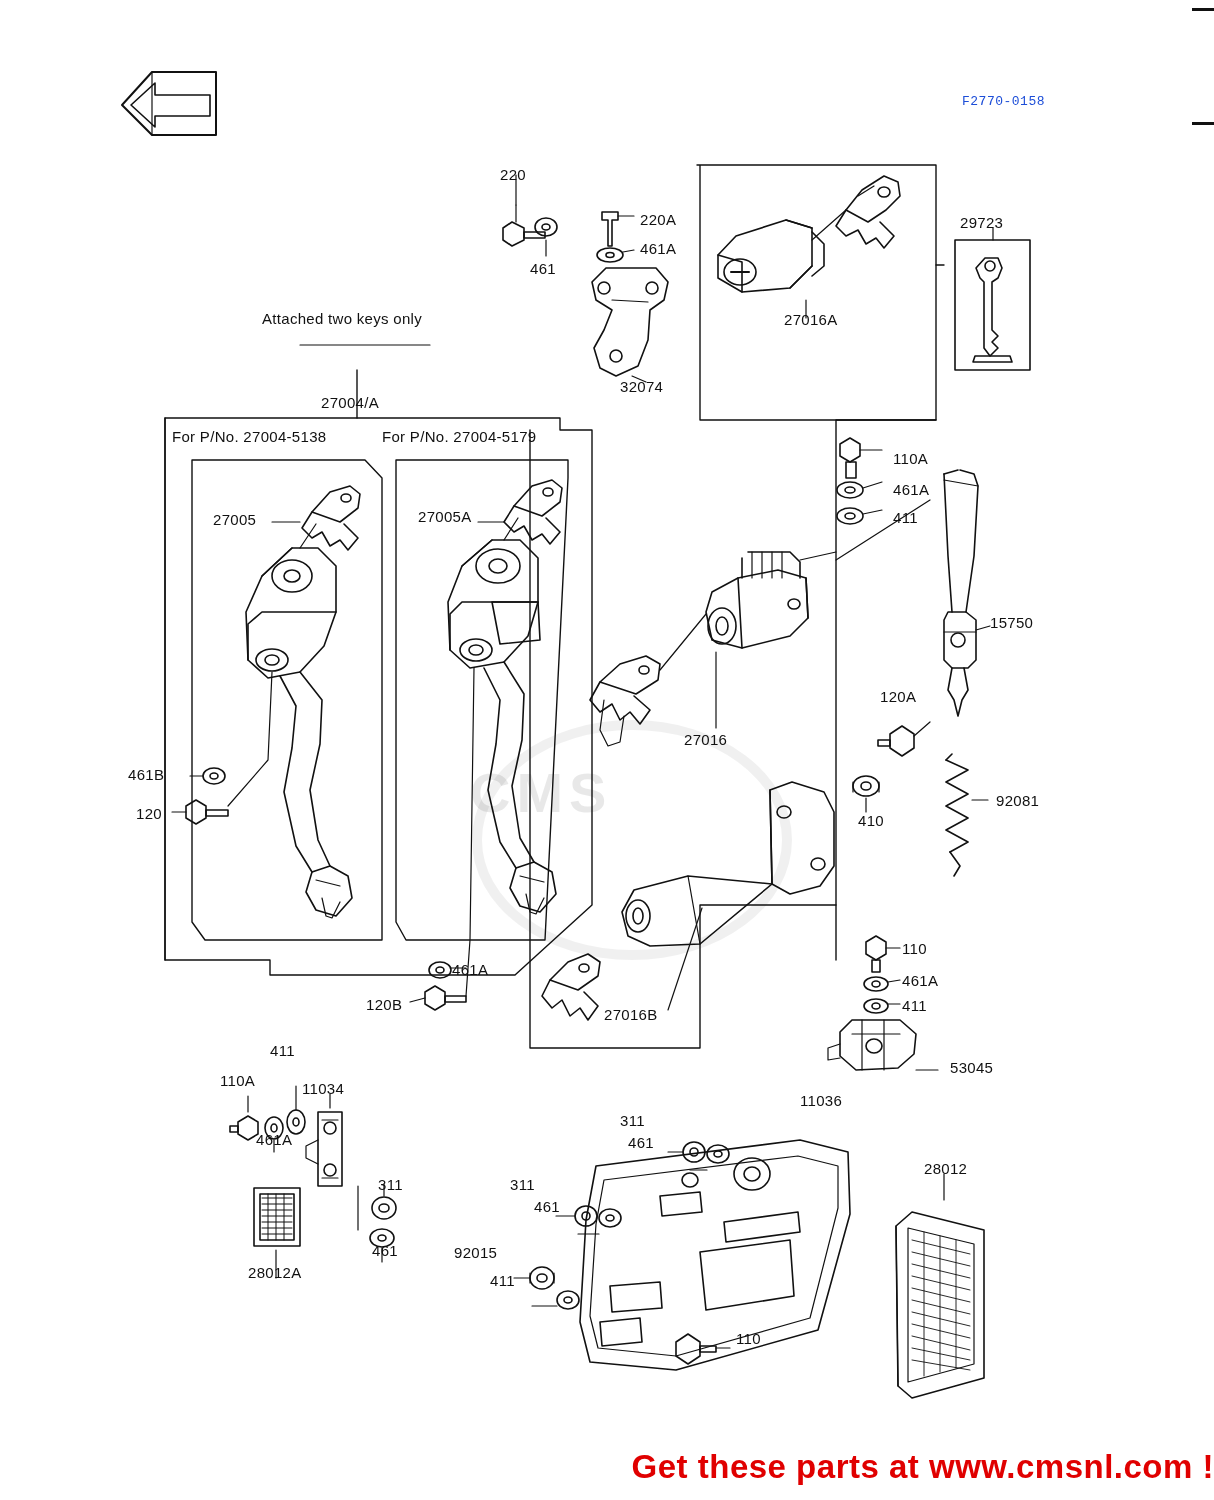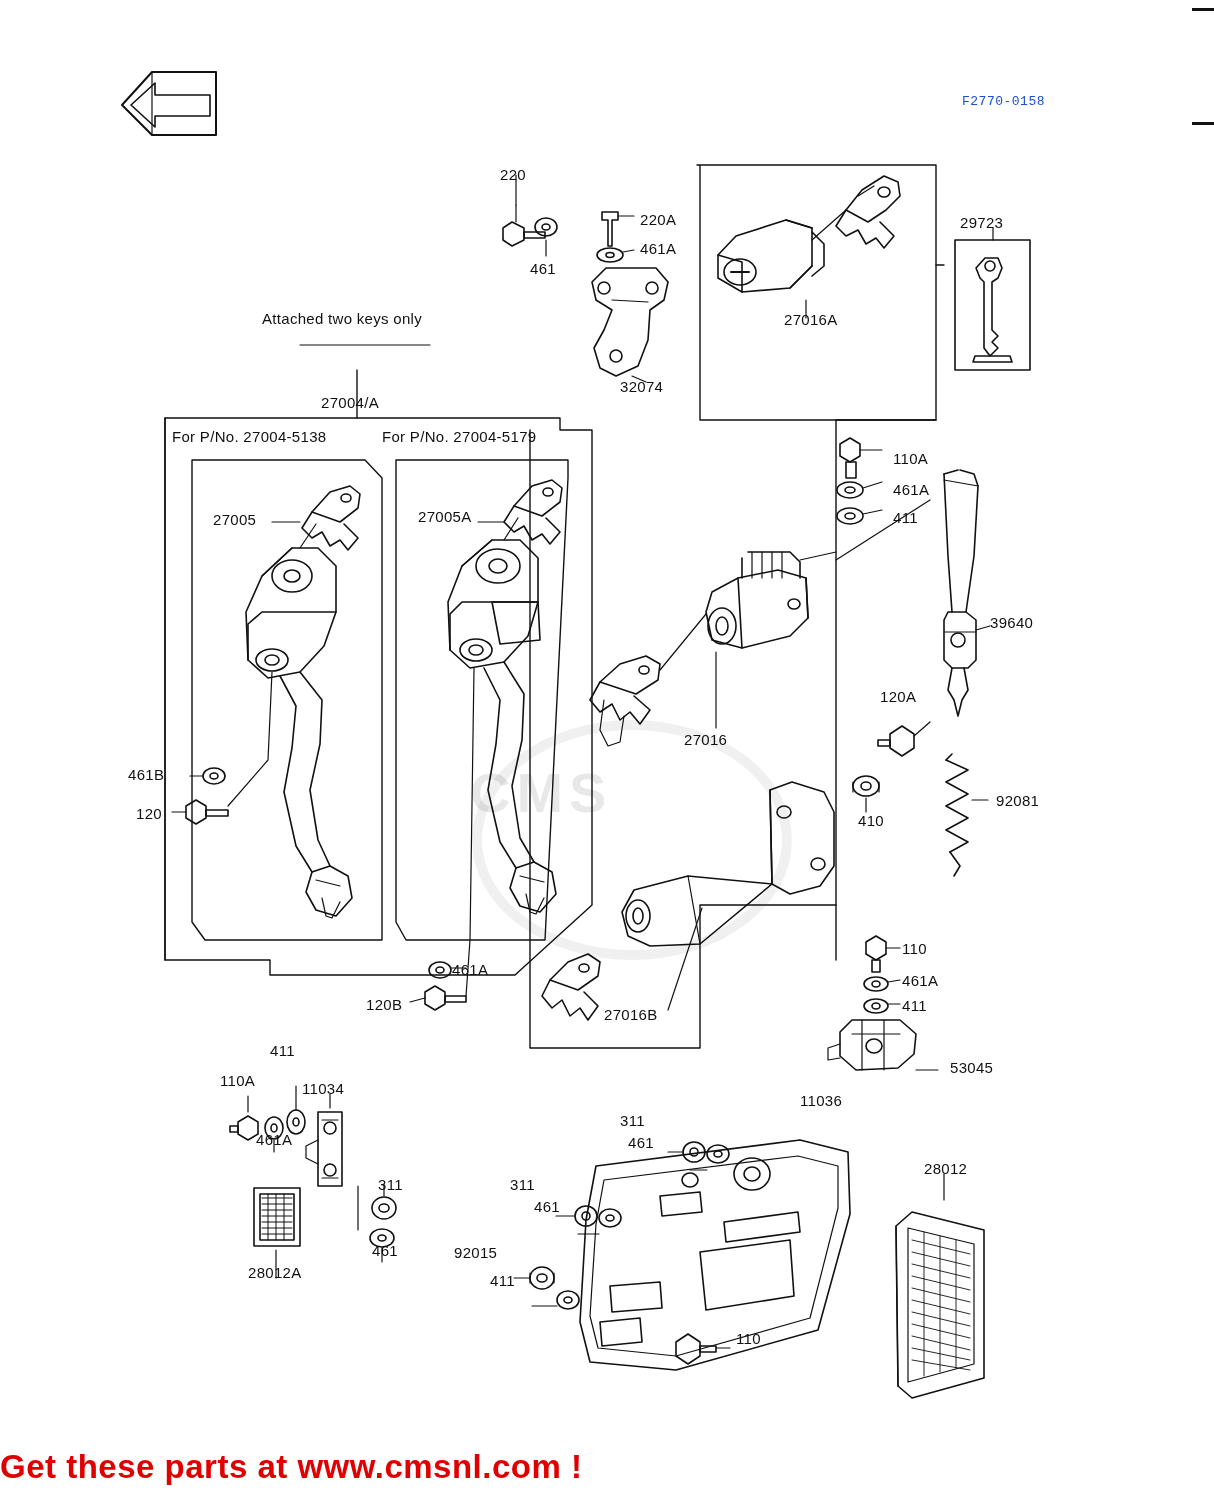--- a/index.html
+++ b/index.html
@@ -37,21 +37,21 @@
     font-size: 13px;
     font-family: Liberation Mono, monospace;
     letter-spacing: 0.5px;
     color: #1d4ed8;
   }
   .footer {
     position: absolute;
     left: 0;
     top: 1448px;
     width: 1214px;
-    text-align: left;
+    text-align: right;
     font-size: 33px;
     font-weight: bold;
     color: #e00000;
     font-family: "Liberation Sans", sans-serif;
     letter-spacing: 0.5px;
   }
   
   .crop-mark {
     position: absolute;
     background: #111;
@@ -508,21 +508,21 @@
   <div class="lbl" style="left:960px; top:214px;">29723</div>
   <div class="lbl" style="left:620px; top:378px;">32074</div>
   <div class="lbl" style="left:321px; top:360px;margin-top:34px;">27004/A</div>
 
   <div class="lbl" style="left:893px; top:450px;">110A</div>
   <div class="lbl" style="left:893px; top:481px;">461A</div>
   <div class="lbl" style="left:893px; top:509px;">411</div>
 
   <div class="lbl" style="left:213px; top:511px;">27005</div>
   <div class="lbl" style="left:418px; top:508px;">27005A</div>
-  <div class="lbl" style="left:990px; top:614px;">39640</div>
+  <div class="lbl" style="left:990px; top:614px;">15750</div>
   <div class="lbl" style="left:684px; top:731px;">27016</div>
 
   <div class="lbl" style="left:880px; top:688px;">120A</div>
   <div class="lbl" style="left:858px; top:812px;">410</div>
   <div class="lbl" style="left:996px; top:792px;">92081</div>
 
   <div class="lbl" style="left:128px; top:766px;">461B</div>
   <div class="lbl" style="left:136px; top:805px;">120</div>
   <div class="lbl" style="left:366px; top:996px;">120B</div>
   <div class="lbl" style="left:452px; top:961px;">461A</div>

